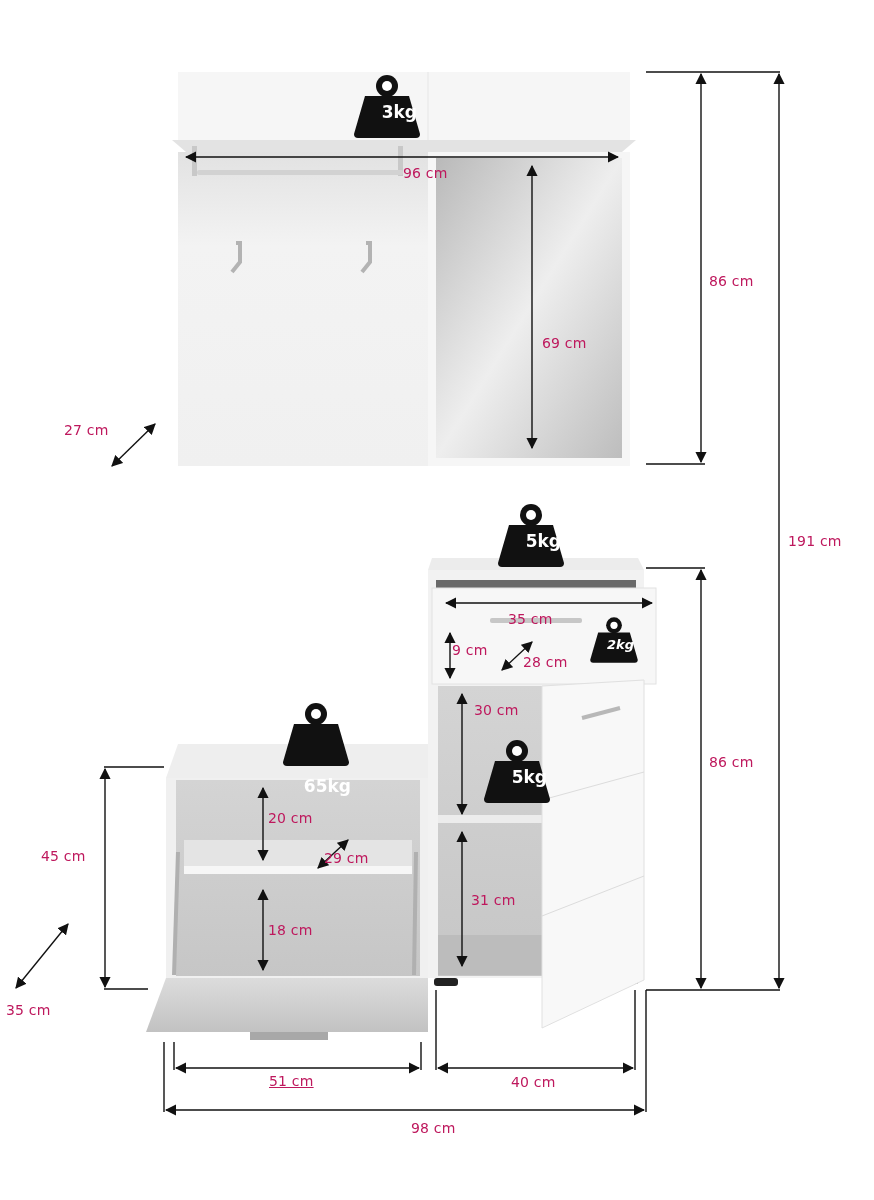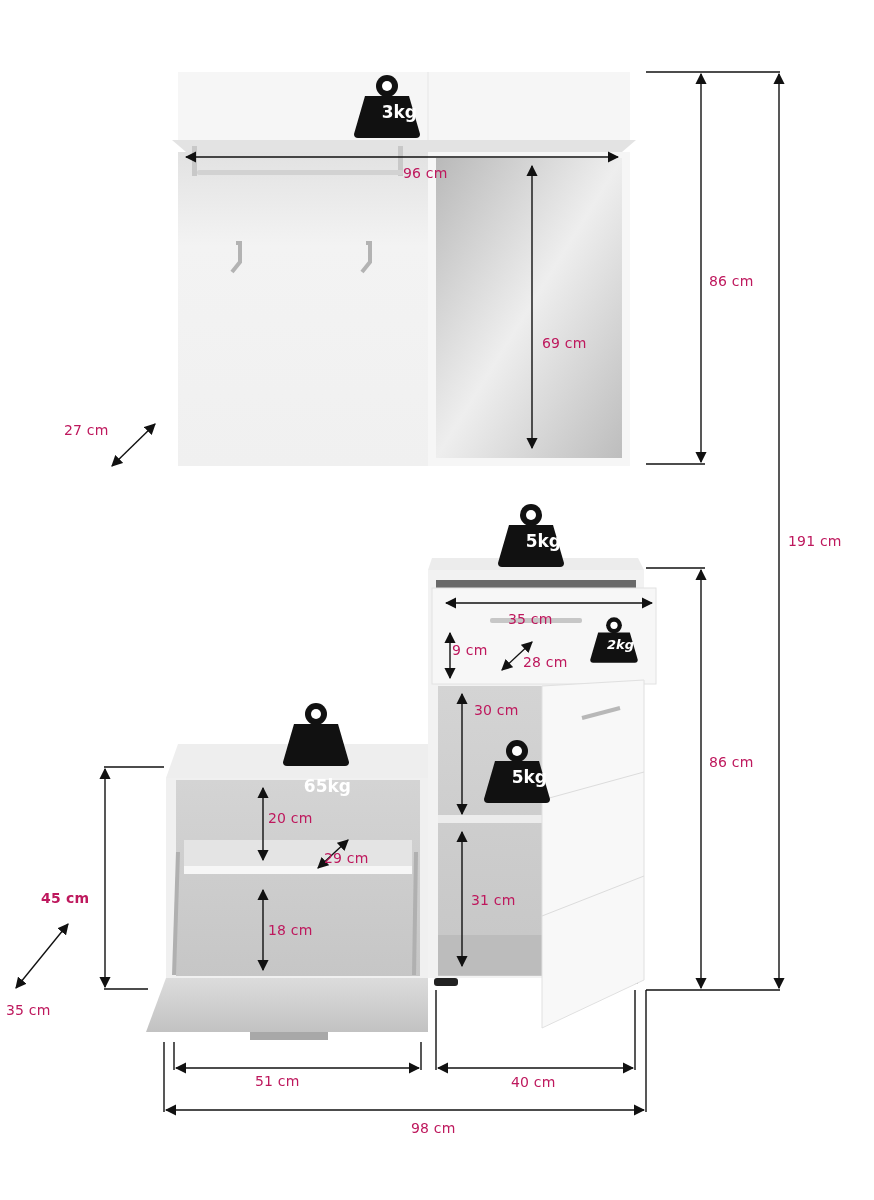--- a/index.html
+++ b/index.html
@@ -152,20 +152,20 @@
 <div class="lbl" style="left:542px;top:300px;margin-top:36px;">69 cm</div>
 <div class="lbl" style="left:709px;top:274px;">86 cm</div>
 <div class="lbl" style="left:64px;top:423px;">27 cm</div>
 <div class="lbl" style="left:788px;top:534px;">191 cm</div>
 <div class="lbl" style="left:709px;top:755px;">86 cm</div>
 <div class="lbl" style="left:508px;top:612px;">35 cm</div>
 <div class="lbl" style="left:452px;top:643px;">9 cm</div>
 <div class="lbl" style="left:523px;top:655px;">28 cm</div>
 <div class="lbl" style="left:474px;top:703px;">30 cm</div>
 <div class="lbl" style="left:471px;top:893px;">31 cm</div>
-<div class="lbl" style="left:41px;top:891px;font-weight:bold;">45 cm</div>
+<div class="lbl" style="left:41px;top:849px;">45 cm</div>
 <div class="lbl" style="left:6px;top:1003px;">35 cm</div>
 <div class="lbl" style="left:268px;top:811px;">20 cm</div>
 <div class="lbl" style="left:324px;top:851px;">29 cm</div>
 <div class="lbl" style="left:268px;top:923px;">18 cm</div>
-<div class="lbl" style="left:255px;top:1074px;">51 cm</div>
+<div class="lbl" style="left:269px;top:1074px;text-decoration:underline;">51 cm</div>
 <div class="lbl" style="left:511px;top:1075px;">40 cm</div>
 <div class="lbl" style="left:411px;top:1121px;">98 cm</div>
 
 </body></html>

